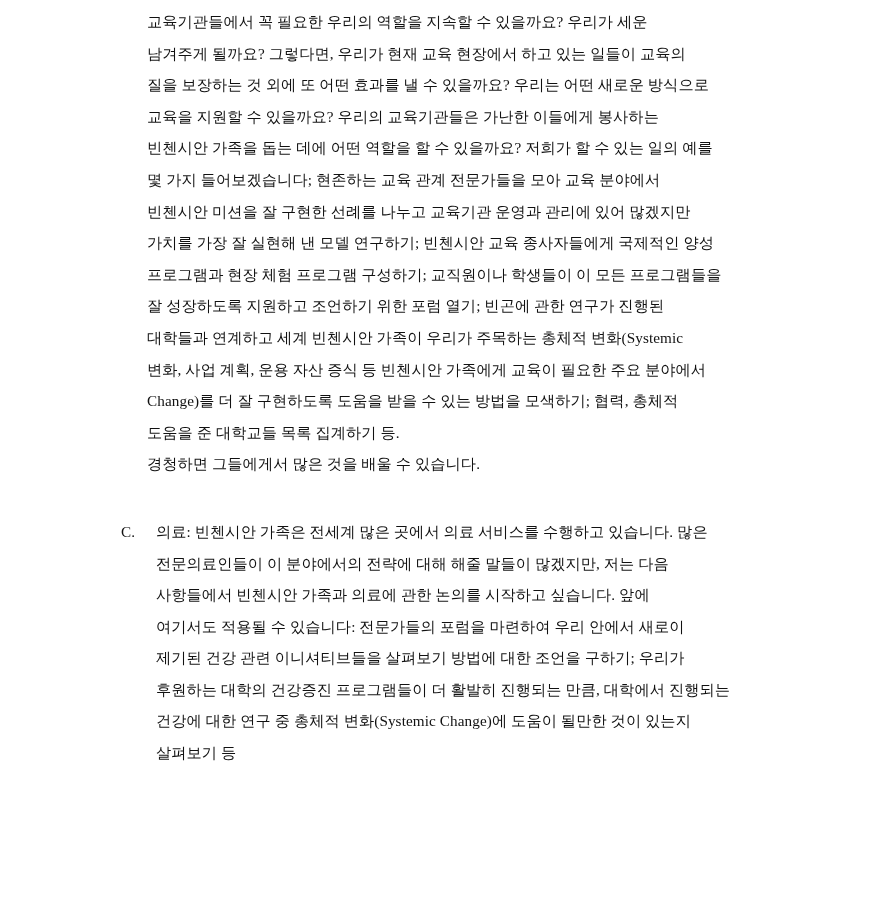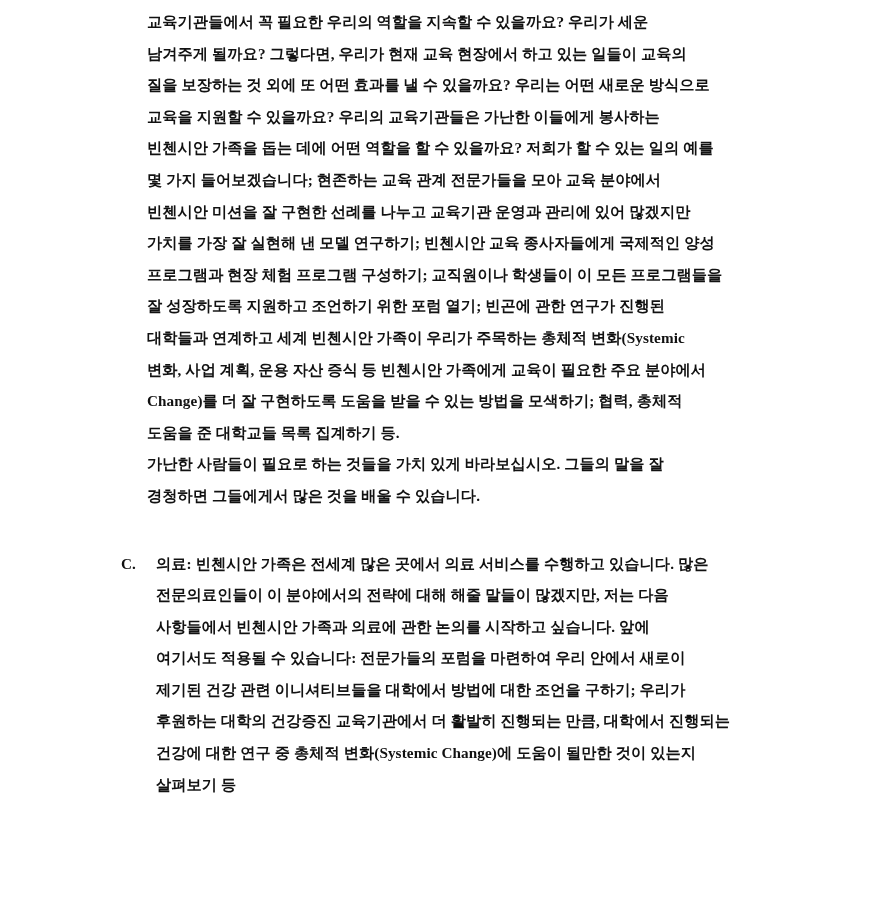--- a/index.html
+++ b/index.html
@@ -13,21 +13,20 @@
     font-family: "Liberation Serif", "DejaVu Serif", serif;
     color: #1a1a1a;
     overflow: hidden;
   }
   .page {
     position: relative;
     width: 883px;
     height: 900px;
     box-sizing: border-box;
     padding: 6px 40px 0 40px;
-    font-weight: bold;
   }
   .block {
     position: relative;
   }
   .para {
     margin: 0;
     padding: 0;
   }
   .line {
     display: block;
@@ -89,36 +88,35 @@
       <span class="line">잘 성장하도록 지원하고 조언하기 위한 포럼 열기; 빈곤에 관한 연구가 진행된</span>
       <span class="line">대학들과 연계하고 세계 빈첸시안 가족이 우리가 주목하는 총체적 변화(Systemic</span>
       <span class="line">변화, 사업 계획, 운용 자산 증식 등 빈첸시안 가족에게 교육이 필요한 주요 분야에서</span>
       <span class="line">Change)를 더 잘 구현하도록 도움을 받을 수 있는 방법을 모색하기; 협력, 총체적</span>
       <span class="line">도움을 준 대학교들 목록 집계하기 등.</span>
     </p>
   </div>
 
   <div class="block closing-block">
     <p class="para">
-      <span class="line">가난한 사람들이 필요로 하는 것들을 가치 있게 바라보십시오. 그들의 말을 잘</span>
       <span class="line">경청하면 그들에게서 많은 것을 배울 수 있습니다.</span>
     </p>
   </div>
 
   <div class="section-gap"></div>
 
   <div class="block lettered-section">
     <span class="marker">C.</span>
     <div class="section-body">
       <p class="para">
         <span class="line">의료: 빈첸시안 가족은 전세계 많은 곳에서 의료 서비스를 수행하고 있습니다. 많은</span>
         <span class="line">전문의료인들이 이 분야에서의 전략에 대해 해줄 말들이 많겠지만, 저는 다음</span>
         <span class="line">사항들에서 빈첸시안 가족과 의료에 관한 논의를 시작하고 싶습니다. 앞에</span>
         <span class="line">여기서도 적용될 수 있습니다: 전문가들의 포럼을 마련하여 우리 안에서 새로이</span>
-        <span class="line">제기된 건강 관련 이니셔티브들을 대학에서 방법에 대한 조언을 구하기; 우리가</span>
-        <span class="line">후원하는 대학의 건강증진 교육기관에서 더 활발히 진행되는 만큼, 대학에서 진행되는</span>
+        <span class="line">제기된 건강 관련 이니셔티브들을 살펴보기 방법에 대한 조언을 구하기; 우리가</span>
+        <span class="line">후원하는 대학의 건강증진 프로그램들이 더 활발히 진행되는 만큼, 대학에서 진행되는</span>
         <span class="line">건강에 대한 연구 중 총체적 변화(Systemic Change)에 도움이 될만한 것이 있는지</span>
         <span class="line">살펴보기 등</span>
       </p>
     </div>
   </div>
 
 </div>
 
 </body></html>

